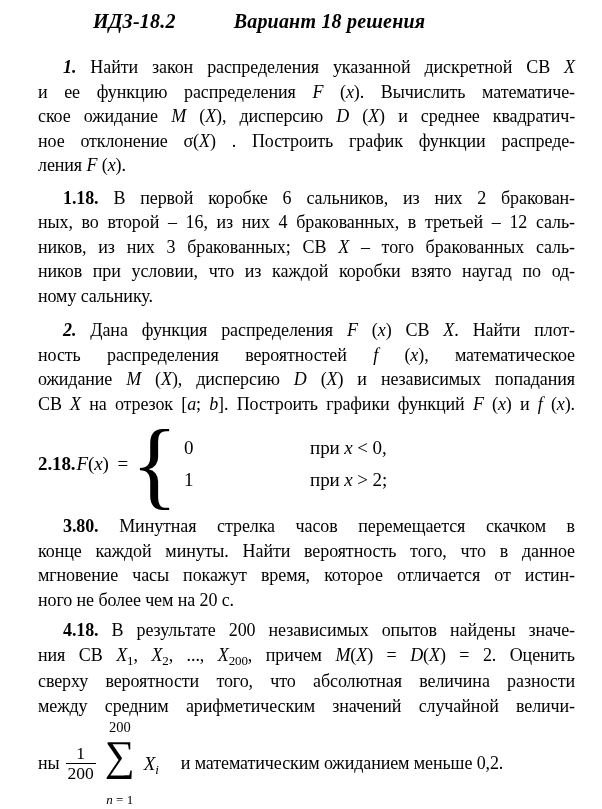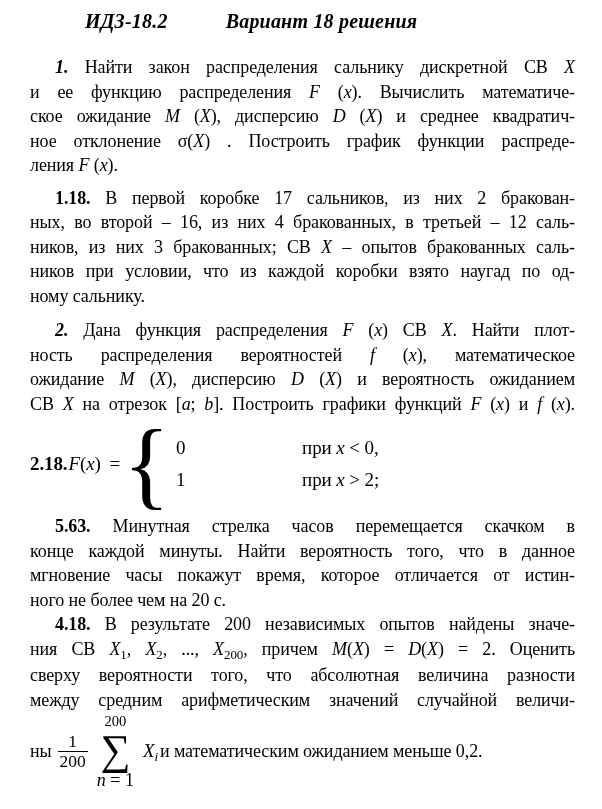--- a/index.html
+++ b/index.html
@@ -1,20 +1,20 @@
 <!DOCTYPE html>
 <html><head>
 <meta charset="utf-8">
 <style>
   html, body { margin:0; padding:0; background:#ffffff; }
   .page {
     position:relative;
     width:602px; height:809px;
     box-sizing:border-box;
-    padding:8px 27px 0 30px;
+    padding:8px 27px 0 38px;
     background:#fff;
     color:#000;
     font-family:"Liberation Serif", serif;
     overflow:hidden;
   }
   .doc-title {
     font-size:20px;
     font-weight:bold;
     font-style:italic;
     padding-left:55px;
@@ -37,21 +37,21 @@
   .s-bi { font-weight:bold; font-style:italic; }
   .s-sup { position:relative; top:-7px; font-size:13px; }
   .s-sub { position:relative; top:4px; font-size:13px; }
   .s-subi { position:relative; top:4px; font-size:13px; font-style:italic; }
 
   .mt-p1   { margin-top:21px; }
   .mt-p118 { margin-top:8px; }
   .mt-p2   { margin-top:10px; }
   .mt-cases{ margin-top:3px; }
   .mt-p318 { margin-top:5px; }
-  .mt-p418 { margin-top:0; }
+  .mt-p418 { margin-top:6px; }
   .mt-sum  { margin-top:2px; }
 
   .cases {
     display:flex; align-items:center;
     font-size:19px; letter-spacing:-0.1px;
   }
   .c-label { font-weight:bold; }
   .c-lhs { margin-left:1px; word-spacing:4px; }
   .c-brace {
     font-size:98px; line-height:90px; font-weight:400;
@@ -71,68 +71,68 @@
     display:inline-flex; flex-direction:column; align-items:center;
     margin:0 9px 0 6px; font-size:17.5px; line-height:19px; letter-spacing:0;
   }
   .frac .den { border-top:1.6px solid #000; padding:0 2px; }
   .bigop {
     display:inline-flex; flex-direction:column; align-items:center;
     margin-right:9px; letter-spacing:0;
   }
   .lim-top { font-size:14.5px; line-height:15px; margin-bottom:1px; }
   .sigma { font-size:42px; line-height:40px; }
-  .lim-bot { font-size:18px; line-height:15px; margin-top:3px; }
-  .s-term { font-size:19px; margin-right:2px; }
+  .lim-bot { font-size:13px; line-height:15px; margin-top:16px; }
+  .s-term { font-size:19px; margin-right:22px; }
 </style>
 </head>
 <body>
 
 <div class="page">
   <div class="doc-title">
     <span>ИДЗ-18.2</span><span class="t-gap"></span><span>Вариант 18 решения</span>
   </div>
   <div id="content">
       <div class="para mt-p1">
-        <div class="line indent fill"><span class="s-bi">1.</span><span> Найти закон распределения сальнику дискретной СВ </span><span class="s-i">X</span></div>
+        <div class="line indent fill"><span class="s-bi">1.</span><span> Найти закон распределения указанной дискретной СВ </span><span class="s-i">X</span></div>
         <div class="line fill"><span>и ее функцию распределения </span><span class="s-i">F</span><span> (</span><span class="s-i">x</span><span>). Вычислить математиче-</span></div>
         <div class="line fill"><span>ское ожидание </span><span class="s-i">M</span><span> (</span><span class="s-i">X</span><span>), дисперсию </span><span class="s-i">D</span><span> (</span><span class="s-i">X</span><span>) и среднее квадратич-</span></div>
         <div class="line fill"><span>ное отклонение σ(</span><span class="s-i">X</span><span>) . Построить график функции распреде-</span></div>
         <div class="line"><span>ления </span><span class="s-i">F</span><span> (</span><span class="s-i">x</span><span>).</span></div>
       </div>
       <div class="para mt-p118">
-        <div class="line indent fill"><span class="s-b">1.18.</span><span> В первой коробке 17 сальников, из них 2 бракован-</span></div>
+        <div class="line indent fill"><span class="s-b">1.18.</span><span> В первой коробке 6 сальников, из них 2 бракован-</span></div>
         <div class="line fill"><span>ных, во второй – 16, из них 4 бракованных, в третьей – 12 саль-</span></div>
-        <div class="line fill"><span>ников, из них 3 бракованных; СВ </span><span class="s-i">X</span><span> – опытов бракованных саль-</span></div>
+        <div class="line fill"><span>ников, из них 3 бракованных; СВ </span><span class="s-i">X</span><span> – того бракованных саль-</span></div>
         <div class="line fill"><span>ников при условии, что из каждой коробки взято наугад по од-</span></div>
         <div class="line"><span>ному сальнику.</span></div>
       </div>
       <div class="para mt-p2">
         <div class="line indent fill"><span class="s-bi">2.</span><span> Дана функция распределения </span><span class="s-i">F</span><span> (</span><span class="s-i">x</span><span>) СВ </span><span class="s-i">X</span><span>. Найти плот-</span></div>
         <div class="line fill"><span>ность распределения вероятностей </span><span class="s-i">f</span><span> (</span><span class="s-i">x</span><span>), математическое</span></div>
-        <div class="line fill"><span>ожидание </span><span class="s-i">M</span><span> (</span><span class="s-i">X</span><span>), дисперсию </span><span class="s-i">D</span><span> (</span><span class="s-i">X</span><span>) и вероятность ожиданием</span></div>
+        <div class="line fill"><span>ожидание </span><span class="s-i">M</span><span> (</span><span class="s-i">X</span><span>), дисперсию </span><span class="s-i">D</span><span> (</span><span class="s-i">X</span><span>) и независимых попадания</span></div>
         <div class="line fill"><span>СВ </span><span class="s-i">X</span><span> на отрезок [</span><span class="s-i">a</span><span>; </span><span class="s-i">b</span><span>]. Построить графики функций </span><span class="s-i">F</span><span> (</span><span class="s-i">x</span><span>) и </span><span class="s-i">f</span><span> (</span><span class="s-i">x</span><span>).</span></div>
       </div>
       <div class="cases mt-cases">
         <span class="c-label">2.18.</span>
         <span class="c-lhs"><span class="s-i">F</span><span>(</span><span class="s-i">x</span><span>) = </span></span>
         <span class="c-brace">{</span>
         <div class="c-rows">
           <div class="c-row">
             <span class="c-expr"><span>0</span></span>
             <span class="c-cond"><span>при </span><span class="s-i">x</span><span> &lt; 0,</span></span>
           </div>
           <div class="c-row">
             <span class="c-expr"><span>1</span></span>
             <span class="c-cond"><span>при </span><span class="s-i">x</span><span> &gt; 2;</span></span>
           </div>
         </div>
       </div>
       <div class="para mt-p318">
-        <div class="line indent fill"><span class="s-b">5.63.</span><span> Минутная стрелка часов перемещается скачком в</span></div>
+        <div class="line indent fill"><span class="s-b">3.80.</span><span> Минутная стрелка часов перемещается скачком в</span></div>
         <div class="line fill"><span>конце каждой минуты. Найти вероятность того, что в данное</span></div>
         <div class="line fill"><span>мгновение часы покажут время, которое отличается от истин-</span></div>
         <div class="line"><span>ного не более чем на 20 с.</span></div>
       </div>
       <div class="para mt-p418">
         <div class="line indent fill"><span class="s-b">4.18.</span><span> В результате 200 независимых опытов найдены значе-</span></div>
         <div class="line fill"><span>ния СВ </span><span class="s-i">X</span><span class="s-sub">1</span><span>, </span><span class="s-i">X</span><span class="s-sub">2</span><span>, ..., </span><span class="s-i">X</span><span class="s-sub">200</span><span>, причем </span><span class="s-i">M</span><span>(</span><span class="s-i">X</span><span>) = </span><span class="s-i">D</span><span>(</span><span class="s-i">X</span><span>) = 2. Оценить</span></div>
         <div class="line fill"><span>сверху вероятности того, что абсолютная величина разности</span></div>
         <div class="line fill"><span>между средним арифметическим значений случайной величи-</span></div>
       </div>

